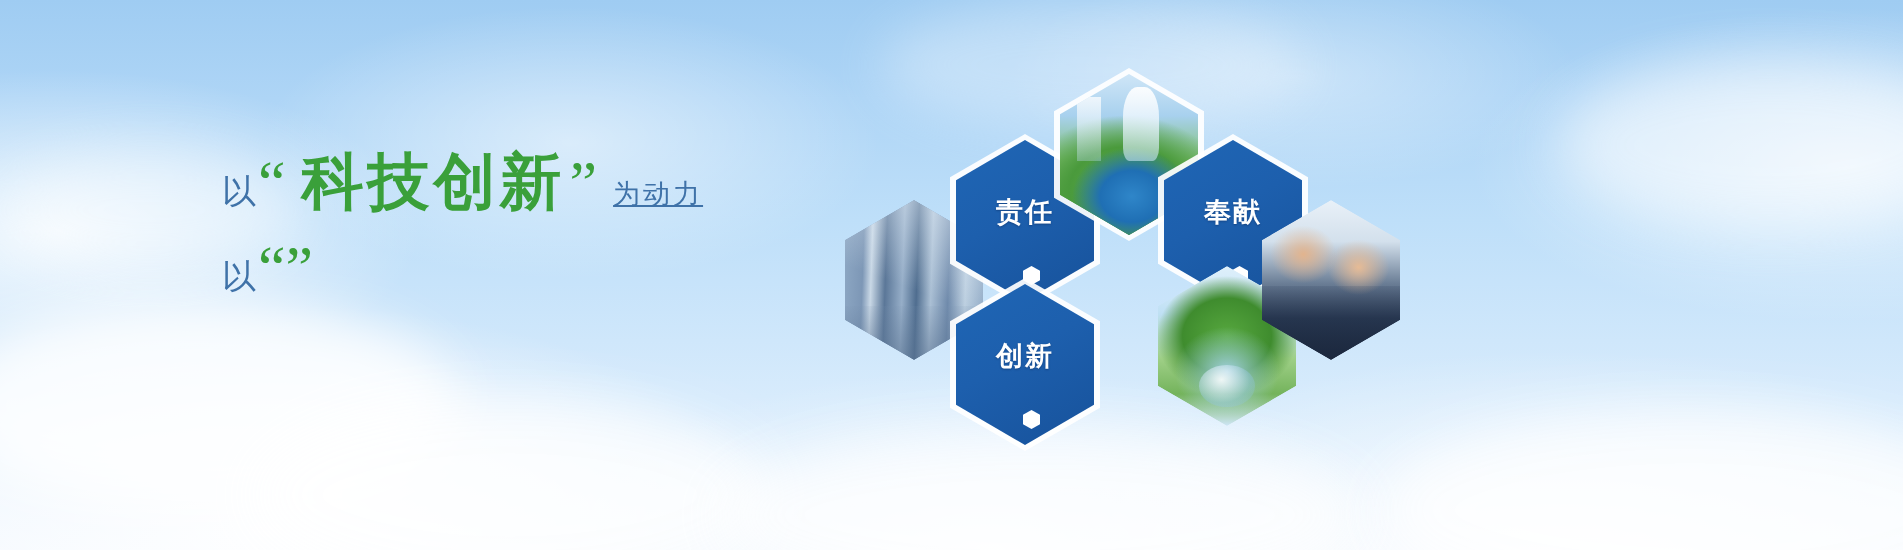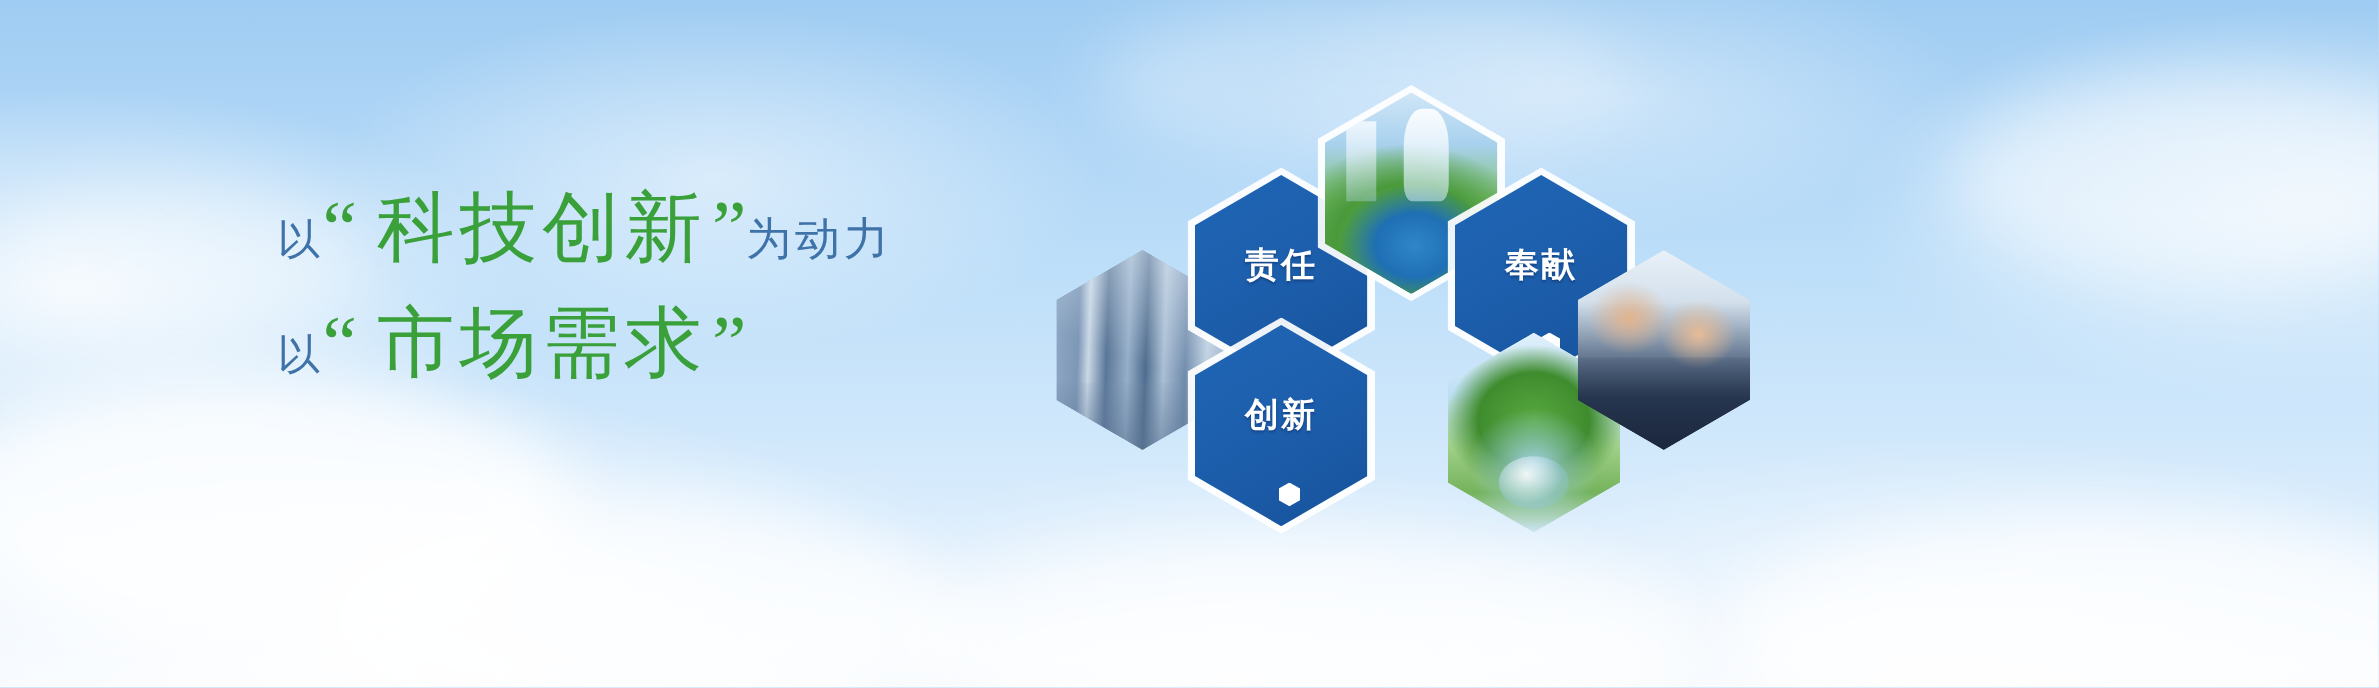--- a/index.html
+++ b/index.html
@@ -29,24 +29,24 @@
   .c5{left:1560px;top:60px;width:420px;height:170px;opacity:.6;}
   .c6{left:0px;top:150px;width:300px;height:120px;opacity:.45;}
   .c7{left:880px;top:0px;width:420px;height:130px;opacity:.4;}
 
   
   .slogan{position:absolute;left:222px;top:140px;width:560px;}
   .line{display:flex;align-items:baseline;white-space:nowrap;height:92px;}
   .lead{font-size:34px;color:#3f72a8;letter-spacing:2px;}
   .quote{
     font-size:62px;color:#3aa03a;letter-spacing:4px;
-    margin:0 4px 0 16px;font-weight:400;
+    margin:0 4px 0 16px;font-weight:700;
   }
   .qm{font-size:62px;color:#3aa03a;font-family:"Liberation Serif","DejaVu Serif",serif;}
-  .tail{font-size:36px;color:#3f72a8;letter-spacing:3px;}
+  .tail{font-size:27px;color:#3f72a8;letter-spacing:3px;margin-left:16px;text-decoration:underline;}
 
   
   .cluster{position:absolute;left:1010px;top:50px;width:700px;height:420px;}
   .hex{
     position:absolute;width:138px;height:160px;
     clip-path:polygon(50% 0%,100% 25%,100% 75%,50% 100%,0% 75%,0% 25%);
     display:flex;align-items:center;justify-content:center;
   }
   .hex .inner{
     position:absolute;inset:0;
@@ -117,21 +117,21 @@
     content:"";position:absolute;left:0;right:0;bottom:0;height:46%;
     background:linear-gradient(180deg,rgba(40,58,88,.15),rgba(26,38,60,.7));
   }
 
   
   .p-city {left:-165px;top:150px;}
   .p-resp {left:-60px;top:84px;}
   .p-eco  {left:44px;top:18px;}
   .p-dedi {left:148px;top:84px;text-align:right;}
   .p-conf {left:44px;top:150px;}
-  .p-inno {left:-60px;top:204px;}
+  .p-inno {left:-60px;top:228px;}
   .p-heart{left:148px;top:216px;}
   .p-team {left:252px;top:150px;}
 </style>
 </head>
 <body>
 
 <div class="banner">
 
   <div class="cloud c1"></div>
   <div class="cloud c2"></div>
@@ -147,21 +147,20 @@
       <span class="lead">以</span>
       <span class="qm">“</span>
       <span class="quote">科技创新</span>
       <span class="qm">”</span>
       <span class="tail">为动力</span>
     </div>
 
     <div class="line">
       <span class="lead">以</span>
       <span class="qm">“</span>
-      <span class="quote">市场需求</span>
       <span class="qm">”</span>
     </div>
 
   </div>
 
   <div class="cluster">
 
     <div class="hex p-city ph-city">
       <span class="inner"></span>
     </div>

